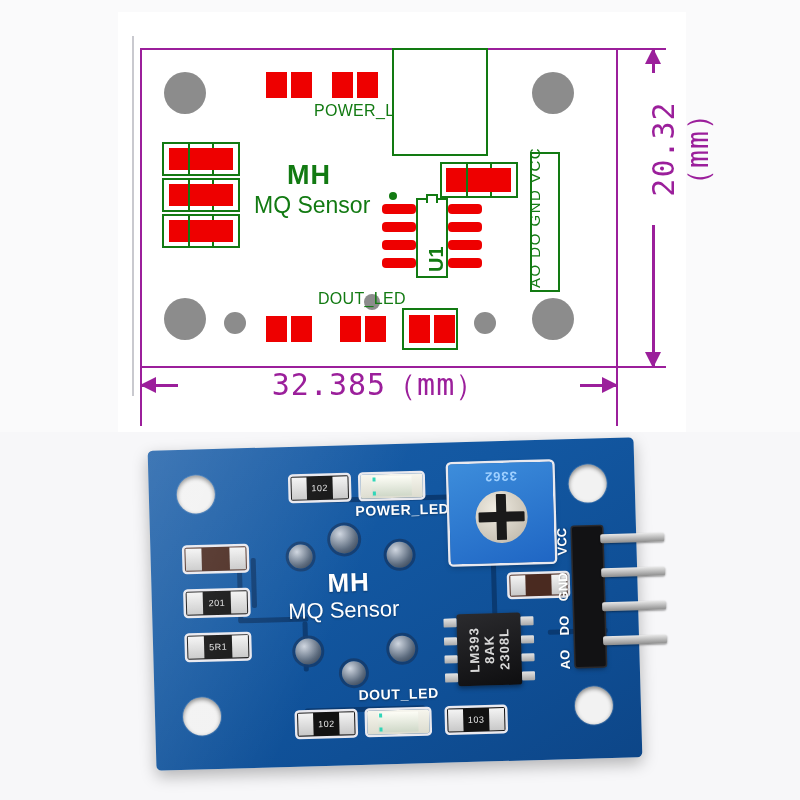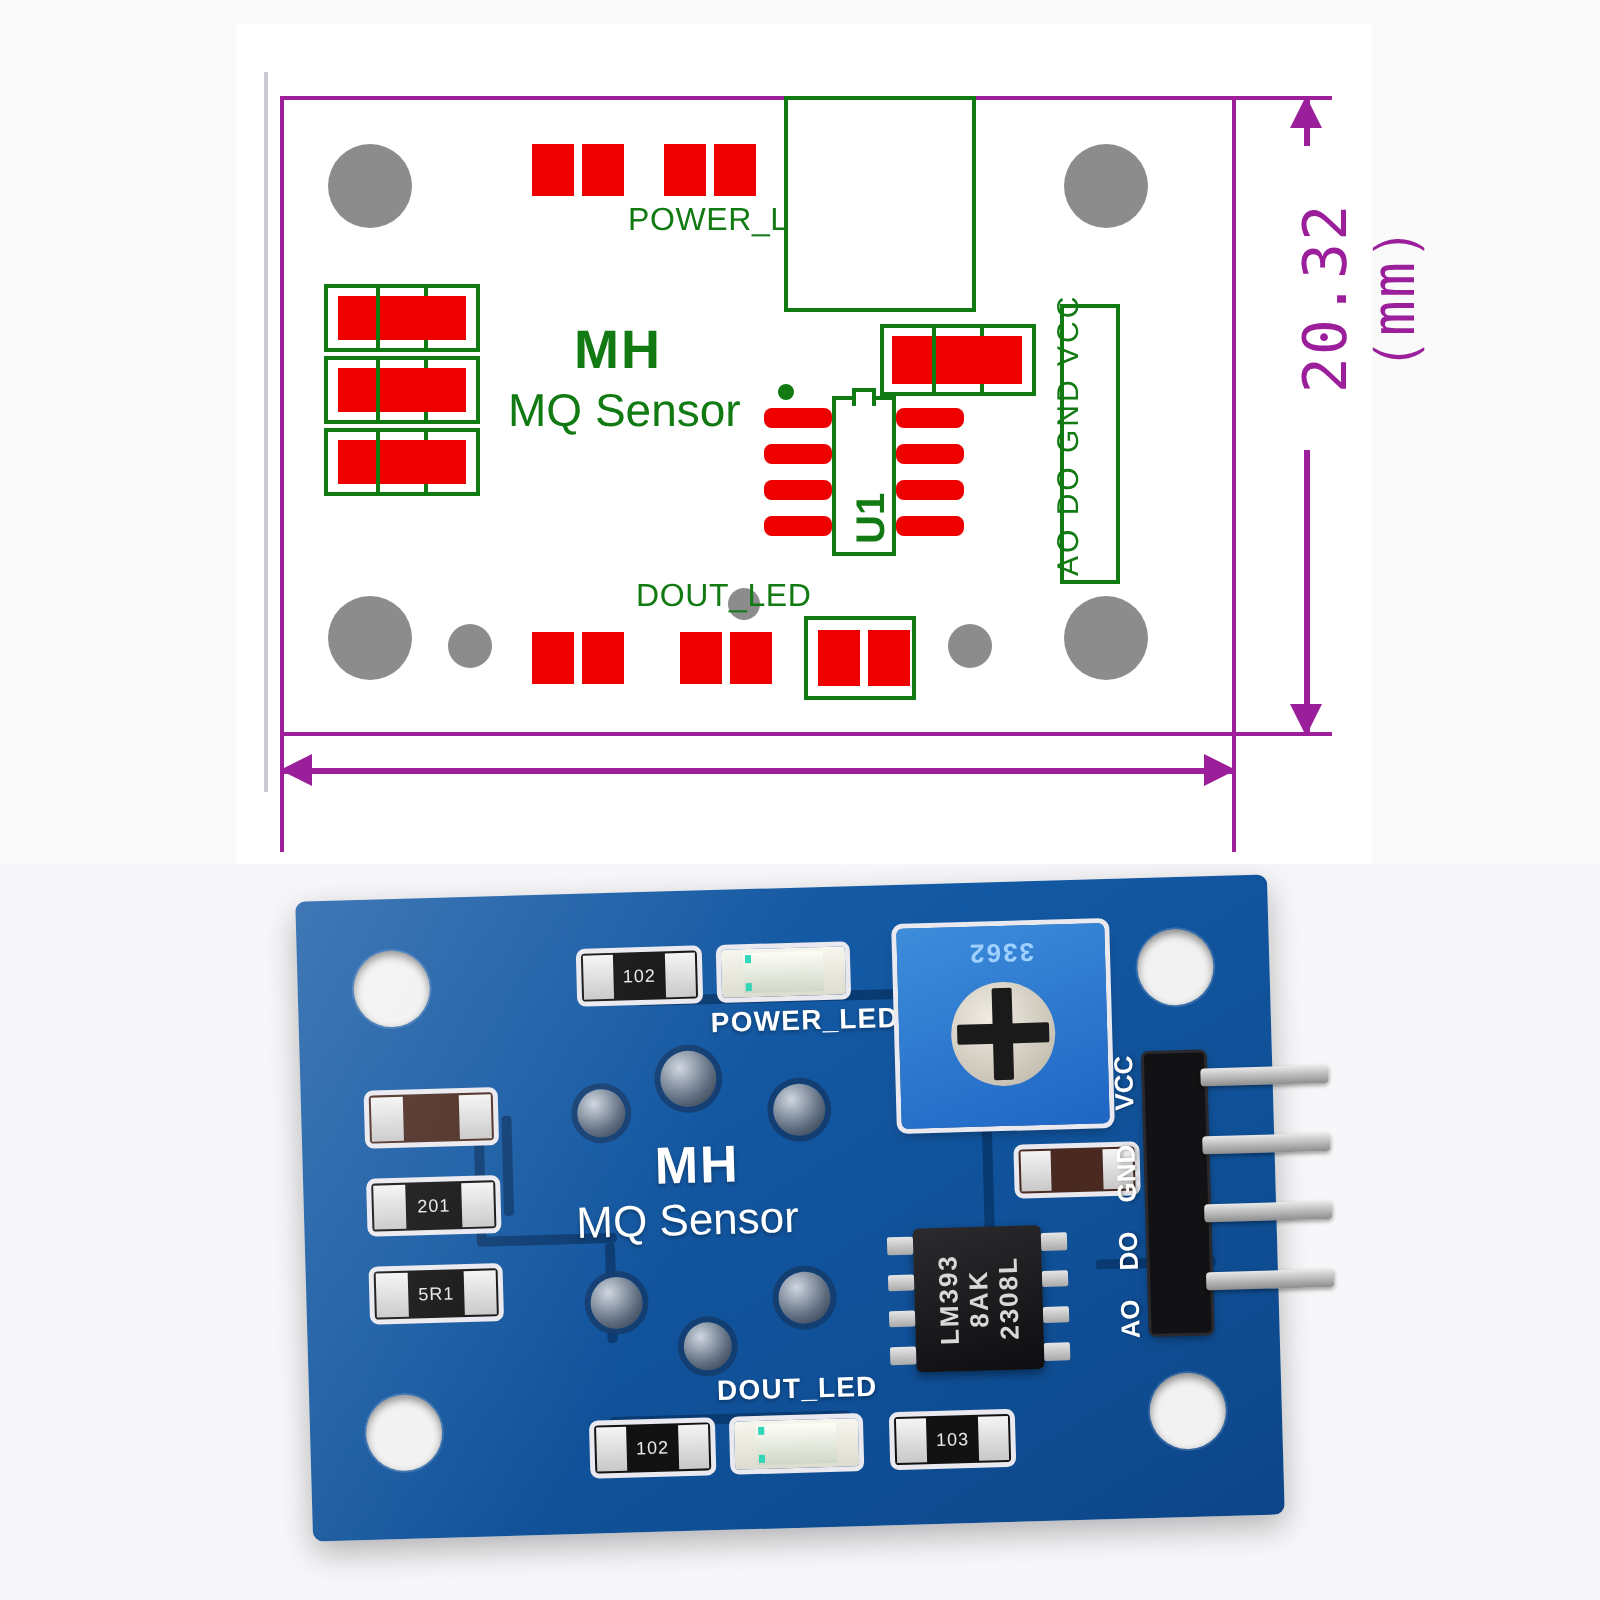--- a/index.html
+++ b/index.html
@@ -230,20 +230,21 @@
         <div class="pad-frame" style="left:260px;top:258px;width:56px;height:42px;"></div>
         <div class="pad" style="left:267px;top:265px;width:21px;height:28px;"></div>
         <div class="pad" style="left:292px;top:265px;width:21px;height:28px;"></div>
       </div>
 
       <div class="dim-h-ext-l"></div>
       <div class="dim-h-ext-r"></div>
       <div class="dim-h-line"></div>
       <div class="arrow-l"></div>
       <div class="arrow-r"></div>
+      <div class="dim-h-label">32.385（mm）</div>
 
       <div class="dim-v-ext-t"></div>
       <div class="dim-v-ext-b"></div>
       <div class="dim-v-line"></div>
       <div class="arrow-t"></div>
       <div class="arrow-b"></div>
       <div class="dim-v-label">20.32（mm）</div>
     </div>
   </div>
 

